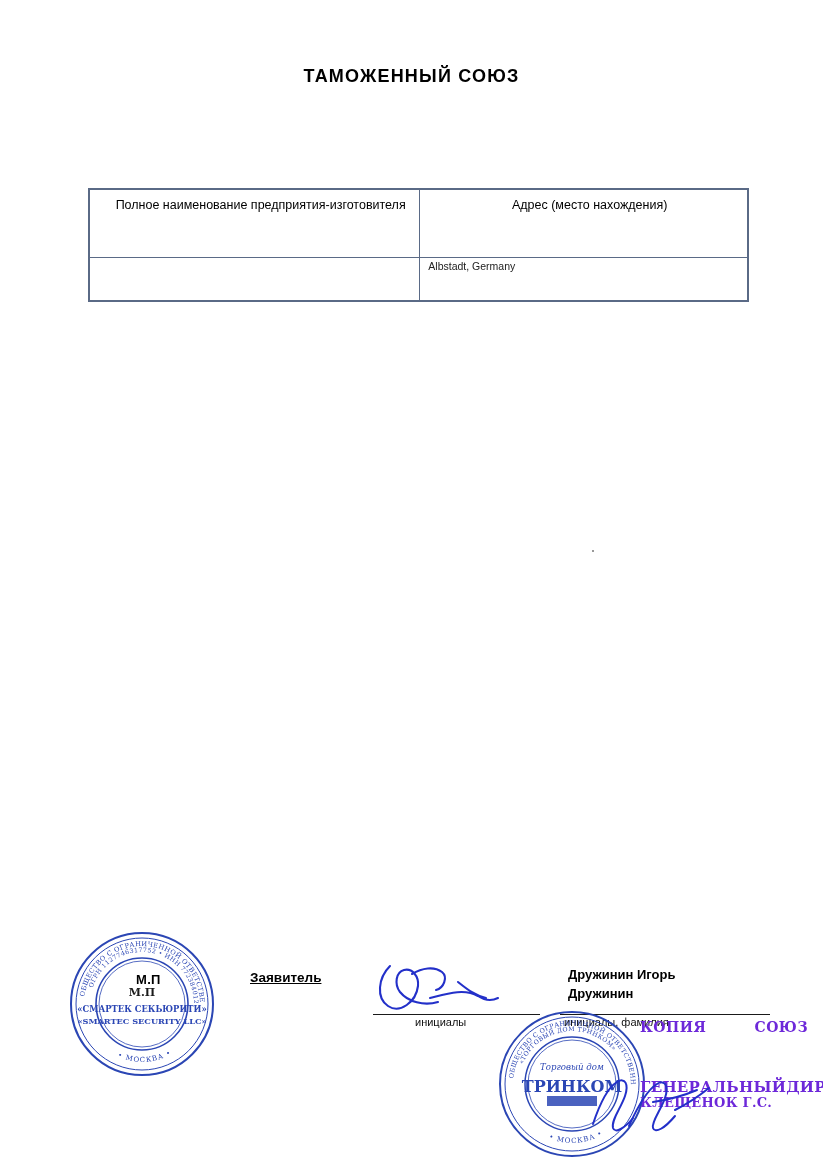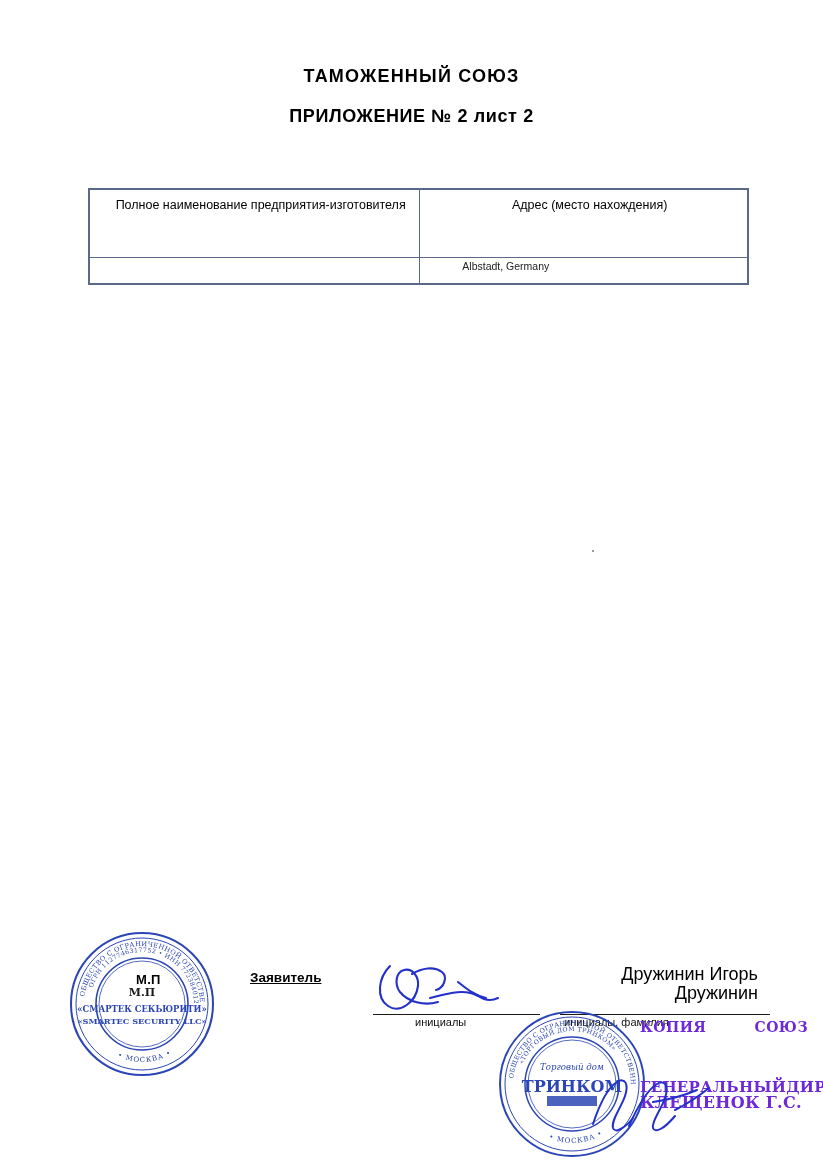--- a/index.html
+++ b/index.html
@@ -67,23 +67,22 @@
     line-height: 21px;
     padding: 5px 8px;
     color: #000;
     margin-left: 12px;
   }
   .col-a { width: 50.2%; }
   .col-b { width: 49.8%; }
   .body-cell {
     height: 20px;
     font-size: 10.5px;
-    padding: 2px 8px 3px 8px;
+    padding: 2px 8px 20px 8px;
     color: #222;
-    margin-left: 34px;
   }
   .body-cell.left-empty { }
 
   
   .sig-area {
     position: absolute;
     top: 920px;
     left: 0;
     width: 823px;
     height: 245px;
@@ -122,23 +121,23 @@
     top: 96px;
     font-size: 11px;
     color: #111;
   }
 
   .name-block {
     position: absolute;
     left: 568px;
     top: 45px;
     width: 190px;
-    text-align: right;
-    font-size: 18px;
-    font-weight: normal;
+    text-align: left;
+    font-size: 13px;
+    font-weight: bold;
     line-height: 19px;
     color: #000;
   }
   .name-line {
     position: absolute;
     left: 560px;
     top: 94px;
     width: 210px;
     border-bottom: 1px solid #1a1a1a;
   }
@@ -176,21 +175,21 @@
     left: 640px;
     top: 100px;
     width: 170px;
     color: #6d28d9;
     font-family: "DejaVu Serif", serif;
     font-weight: bold;
     line-height: 15px;
   }
   .copy-true .ct1 { font-size: 14px; letter-spacing: 0.5px; }
   .copy-true .ct2 { font-size: 15px; letter-spacing: 0.3px; margin-top: 45px; }
-  .copy-true .ct3 { font-size: 16px; letter-spacing: 0.3px; }
+  .copy-true .ct3 { font-size: 13px; letter-spacing: 0.3px; }
 
   .ct-row { display: flex; justify-content: space-between; width: 168px; }
 
   
   .scribble { position: absolute; }
 
   .dot {
     position: absolute;
     left: 592px;
     top: 550px;
@@ -200,21 +199,20 @@
     border-radius: 50%;
   }
 </style>
 </head>
 <body>
 
 <div class="page">
 
   <div class="heading">
     <div class="line l1">ТАМОЖЕННЫЙ СОЮЗ</div>
-    <div class="line l2">ПРИЛОЖЕНИЕ № 2 лист 2</div>
   </div>
 
   <div class="table">
     <table>
       <tbody>
           <tr>
         <td class="col-a">
           <div class="th-cell">Полное наименование предприятия-изготовителя</div>
         </td>
         <td class="col-b">

